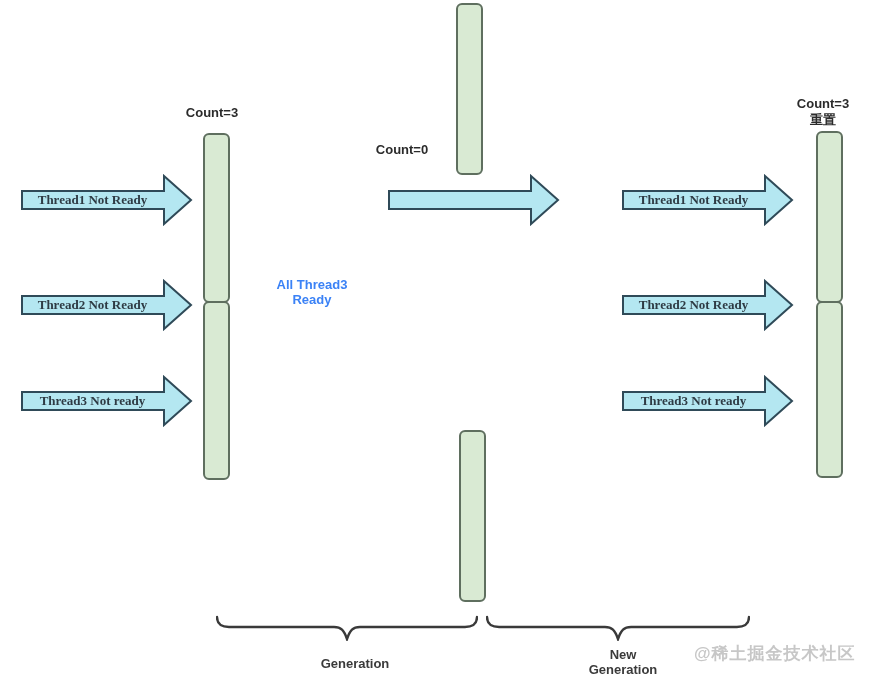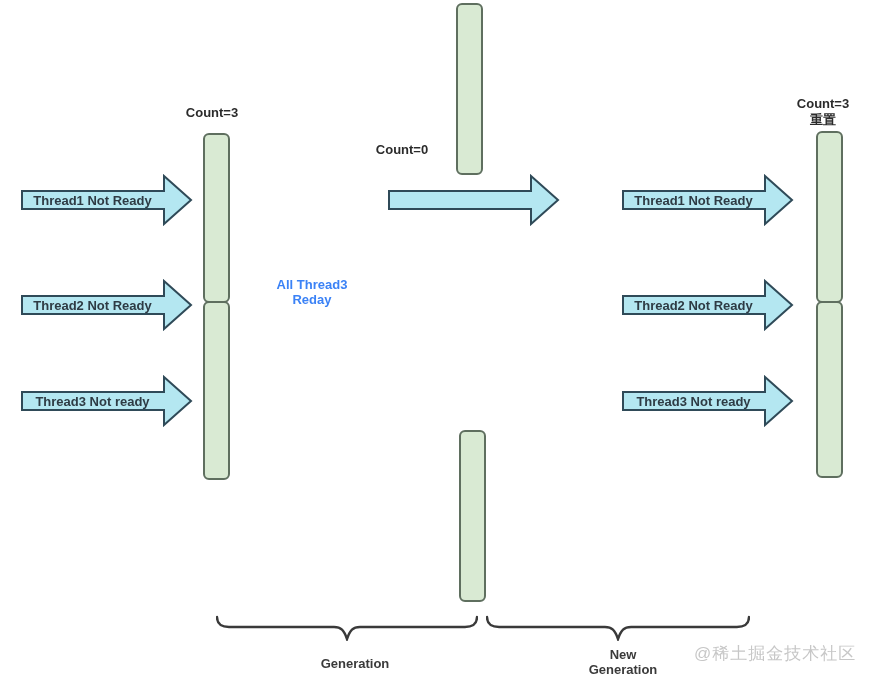--- a/index.html
+++ b/index.html
@@ -19,21 +19,21 @@
   
   .bar-seg {
     width: 27px;
     background: #d9ead3;
     border: 2px solid #5f6f5f;
     border-radius: 6px;
   }
   .bar-stack .bar-seg + .bar-seg { margin-top: -2px; }
 
   
-  .arrow { width: 172px; height: 52px; }
+  .arrow { width: 172px; height: 52px; font-family: Liberation Serif, serif; }
   .arrow svg { display: block; width: 172px; height: 52px; }
   .arrow-shape {
     fill: #b4e7f1;
     stroke: #2f4a58;
     stroke-width: 2;
   }
   .arrow-label {
     position: absolute;
     left: 0; top: 17px;
     width: 143px; height: 18px;
@@ -75,20 +75,21 @@
     fill: none;
     stroke: #3a3a3a;
     stroke-width: 2.4;
     stroke-linecap: round;
   }
   .watermark {
     font-size: 17px;
     color: #c7c7c7;
     letter-spacing: 1px;
     white-space: nowrap;
+    font-weight: bold;
   }
 </style>
 </head>
 <body>
 
 <div class="canvas">
 
   <div class="abs count-label" style="left:162px; top:105px;">Count=3</div>
   <div class="abs count-label" style="left:352px; top:105px;margin-top:37px;">Count=0</div>
   <div class="abs count-label" style="left:773px; top:96px;">
@@ -105,21 +106,21 @@
 
   <div class="abs bar-stack" style="left:816px; top:131px;">
     <div class="bar-seg" style="height:172px;"></div>
     <div class="bar-seg" style="height:177px;"></div>
   </div>
 
   <div class="abs bar-seg" style="left:459px; top:430px; height:172px;"></div>
 
   <div class="abs note-label" style="left:252px; top:277px;">
     <div>All Thread3</div>
-    <div>Reday</div>
+    <div>Ready</div>
   </div>
 
   <div class="abs arrow" style="left:21px; top:174px;">
     <svg viewBox="0 0 172 52">
         <polygon class="arrow-shape" points="1,17 143,17 143,2 170,26 143,50 143,35 1,35"></polygon>
       </svg>
     <span class="arrow-label">Thread1 Not Ready</span>
   </div>
   <div class="abs arrow" style="left:21px; top:279px;">
     <svg viewBox="0 0 172 52">

